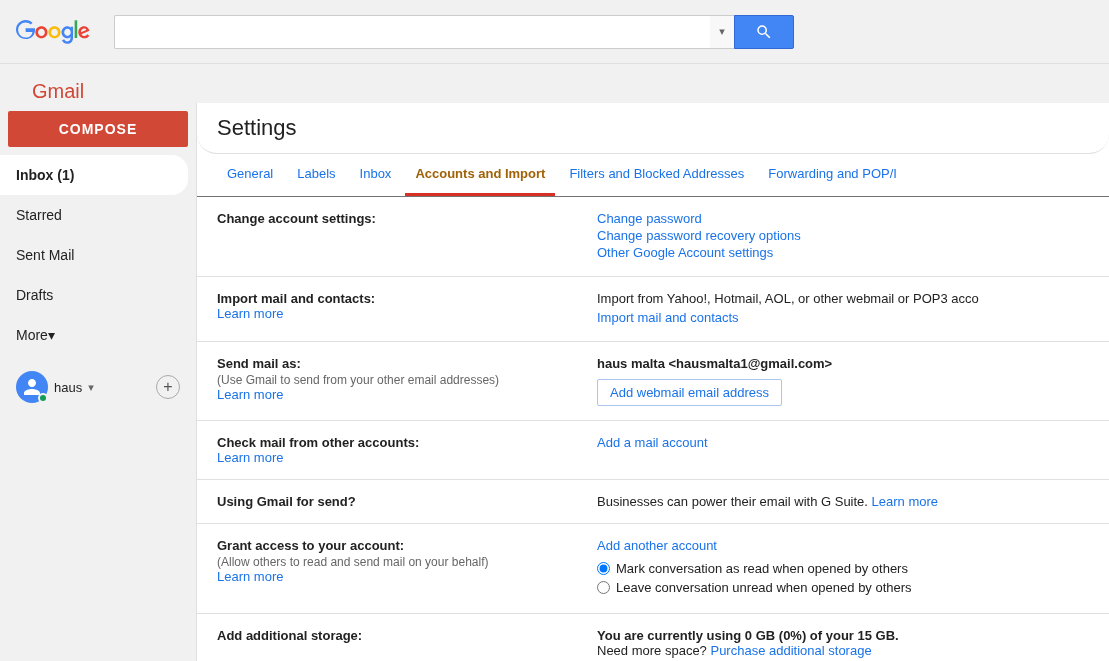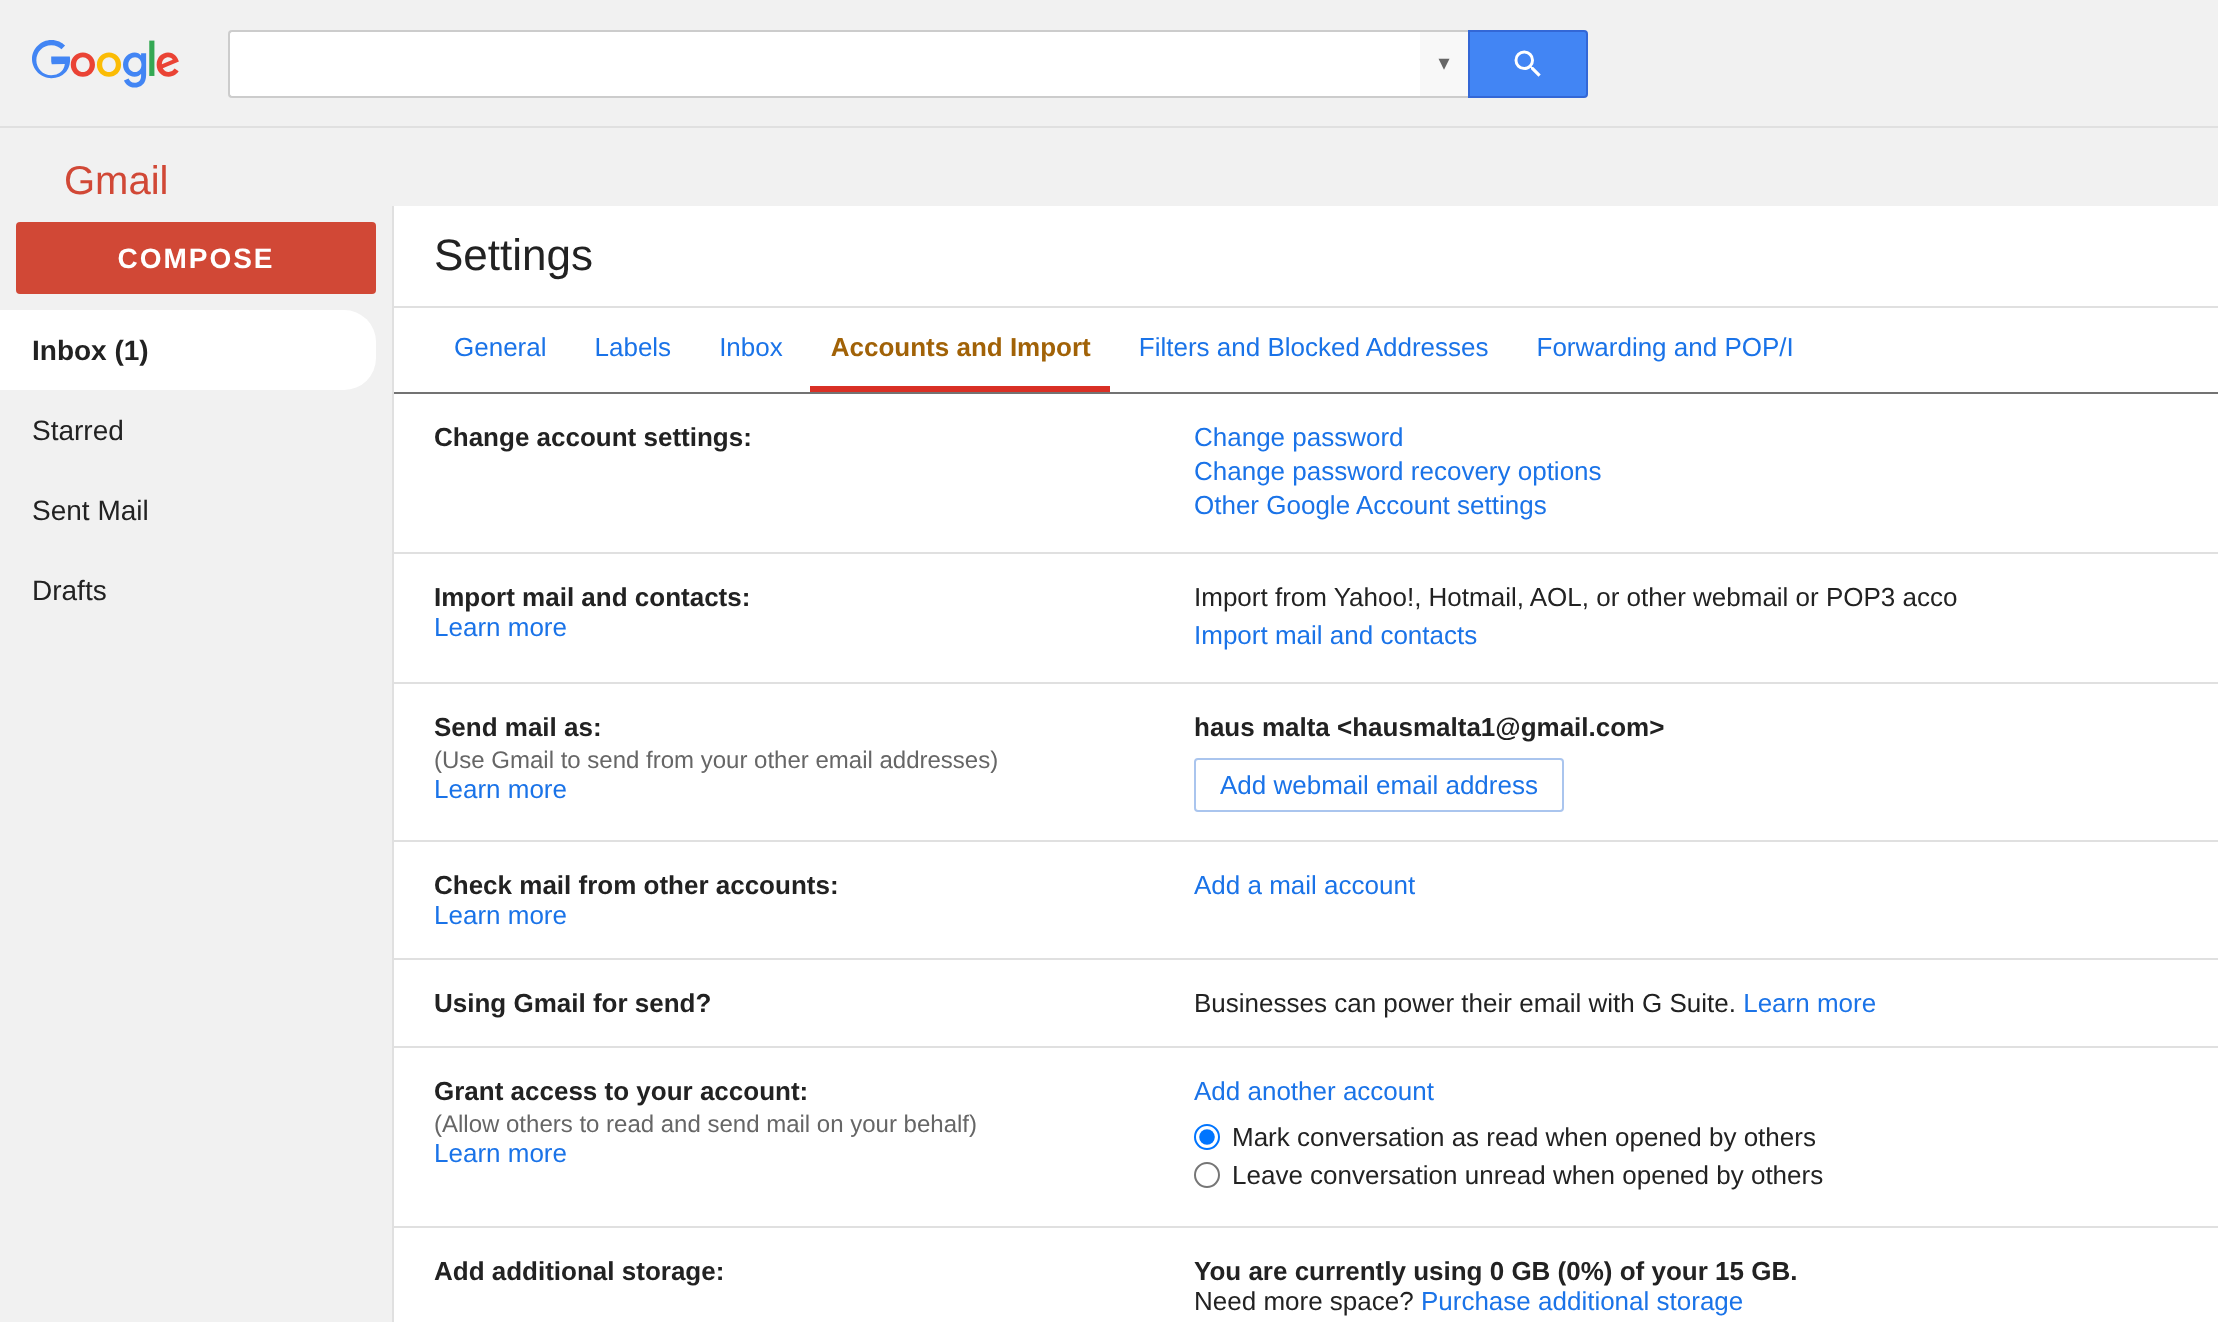--- a/index.html
+++ b/index.html
@@ -161,20 +161,21 @@
       gap: 2px;
     }
 
     #settings-title {
       padding: 12px 20px;
       font-size: 22px;
       font-weight: normal;
       color: #222;
       border-bottom: 1px solid #e0e0e0;
       background: #fff;
+      border-radius: 20px;
     }
 
     
     #tabs {
       display: flex;
       align-items: center;
       border-bottom: 1px solid #737373;
       padding: 0 20px;
       background: #fff;
       overflow-x: auto;
@@ -302,21 +303,33 @@
 </div>
 
 <div id="main-layout">
 
   <div id="sidebar">
     <button id="compose-btn">COMPOSE</button>
     <div class="sidebar-item active sidebar-item-inbox">Inbox (1)</div>
     <div class="sidebar-item">Starred</div>
     <div class="sidebar-item">Sent Mail</div>
     <div class="sidebar-item">Drafts</div>
-
+    <div class="sidebar-item">More▾</div>
+
+    <div id="sidebar-bottom">
+      <div id="avatar">
+        <svg width="20" height="20" viewBox="0 0 24 24" fill="#fff">
+            <path d="M12 12c2.7 0 4.8-2.1 4.8-4.8S14.7 2.4 12 2.4 7.2 4.5 7.2 7.2 9.3 12 12 12zm0 2.4c-3.2 0-9.6 1.6-9.6 4.8v2.4h19.2v-2.4c0-3.2-6.4-4.8-9.6-4.8z"></path>
+          </svg>
+        <div id="avatar-dot"></div>
+      </div>
+      <span id="avatar-name">haus</span>
+      <span style="font-size:11px;color:#666;">▾</span>
+      <div id="add-account-btn">+</div>
+    </div>
   </div>
 
   <div id="content">
     <div id="settings-title">Settings</div>
 
     <div id="tabs">
       <a class="tab">General</a>
       <a class="tab">Labels</a>
       <a class="tab">Inbox</a>
       <a class="tab active">Accounts and Import</a>

